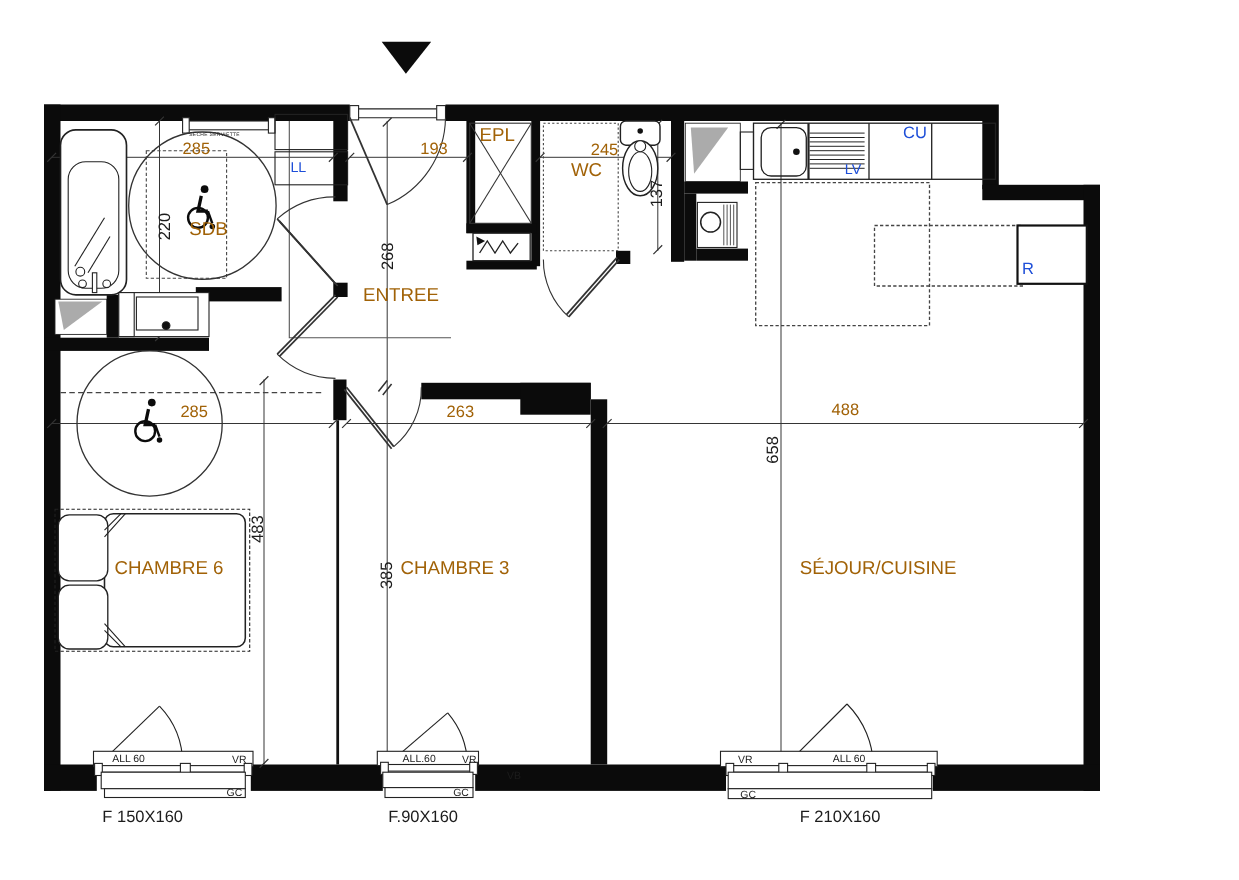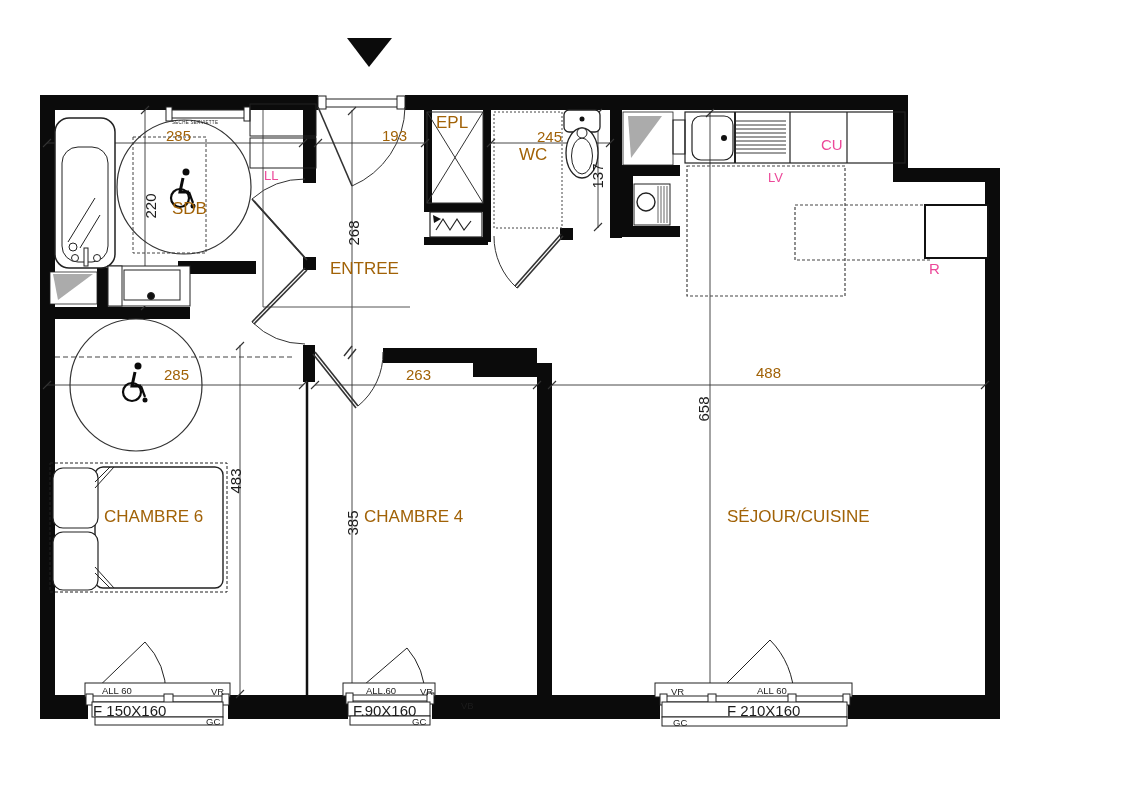--- a/index.html
+++ b/index.html
@@ -3,23 +3,23 @@
 <meta charset="utf-8">
 <style>
   html,body{margin:0;padding:0;background:#fff;}
   #page{position:relative;width:1126px;height:800px;background:#fff;overflow:hidden;
         font-family:"Liberation Sans","DejaVu Sans",sans-serif;color:#1a1a1a;}
   #drawing{position:absolute;left:0;top:0;}
   .lbl{position:absolute;white-space:nowrap;font-size:17px;color:#a16207;}
   .dim{position:absolute;white-space:nowrap;font-size:15px;color:#a16207;}
   .vdim{position:absolute;white-space:nowrap;font-size:15px;color:#1c1c1c;
         transform:translate(-50%,-50%) rotate(-90deg);}
-  .app{position:absolute;white-space:nowrap;font-size:13px;color:#ec4899;margin-top:24px;}
+  .app{position:absolute;white-space:nowrap;font-size:13px;color:#1d4ed8;}
   .win{position:absolute;white-space:nowrap;font-size:9.5px;color:#1c1c1c;}
-  .winF{position:absolute;white-space:nowrap;font-size:15px;color:#1c1c1c;}
+  .winF{position:absolute;white-space:nowrap;font-size:15px;color:#1c1c1c;margin-top:32px;}
   .tiny{position:absolute;white-space:nowrap;font-size:4.5px;color:#1c1c1c;letter-spacing:.3px;}
 </style>
 </head>
 <body>
 
 <div id="page">
 
 <svg id="drawing" width="1126" height="800" viewBox="0 0 1126 800">
 
   <g>
@@ -269,21 +269,21 @@
     <rect x="662" y="702" width="185" height="15"></rect>
     <rect x="662" y="717" width="185" height="9"></rect>
   </g>
 </svg>
 
 <div class="lbl" style="left:172px;top:199px">SDB</div>
 <div class="lbl" style="left:330px;top:259px">ENTREE</div>
 <div class="lbl" style="left:436px;top:113px">EPL</div>
 <div class="lbl" style="left:519px;top:145px">WC</div>
 <div class="lbl" style="left:104px;top:507px">CHAMBRE 6</div>
-<div class="lbl" style="left:364px;top:507px">CHAMBRE 4</div>
+<div class="lbl" style="left:364px;top:507px">CHAMBRE 3</div>
 <div class="lbl" style="left:727px;top:507px">SÉJOUR/CUISINE</div>
 
 <div class="dim" style="left:166px;top:127px">285</div>
 <div class="dim" style="left:382px;top:127px">193</div>
 <div class="dim" style="left:537px;top:128px">245</div>
 <div class="dim" style="left:164px;top:366px">285</div>
 <div class="dim" style="left:406px;top:366px">263</div>
 <div class="dim" style="left:756px;top:364px">488</div>
 
 <div class="vdim" style="left:150px;top:206px">220</div>

